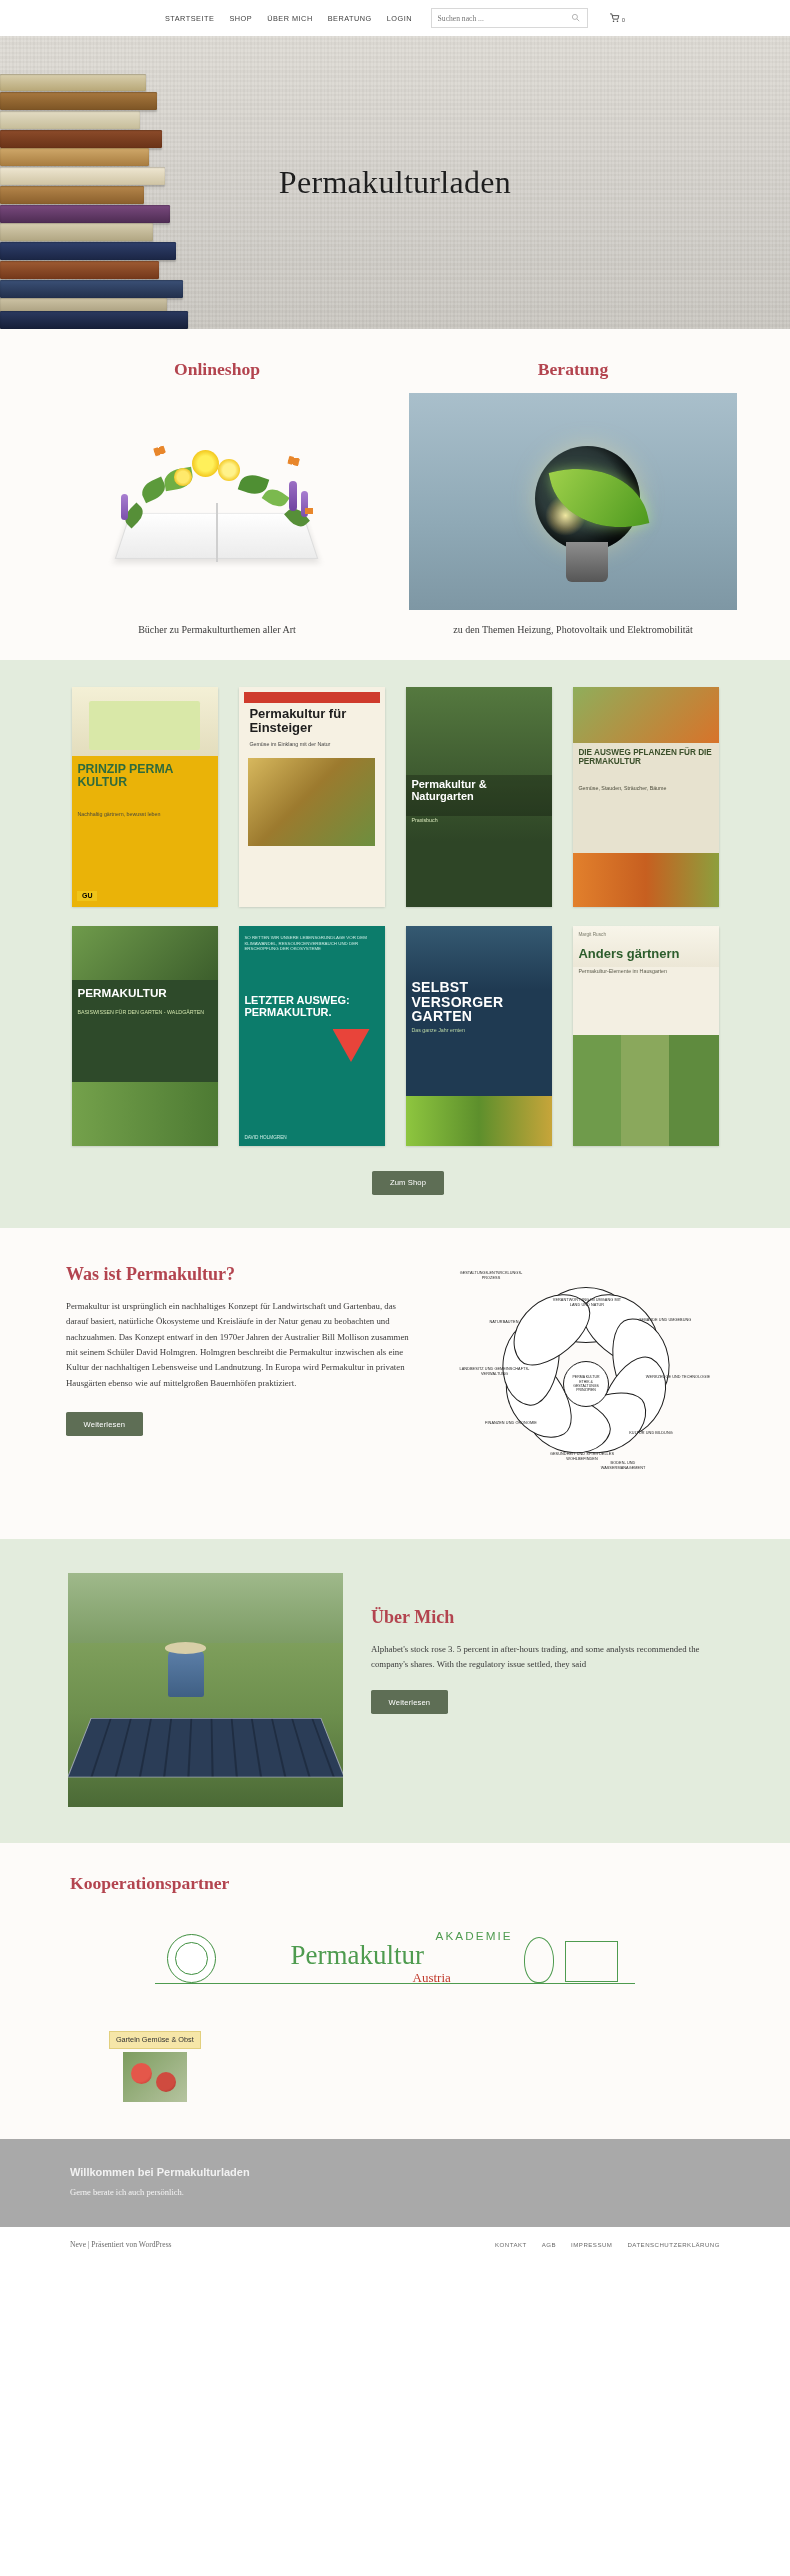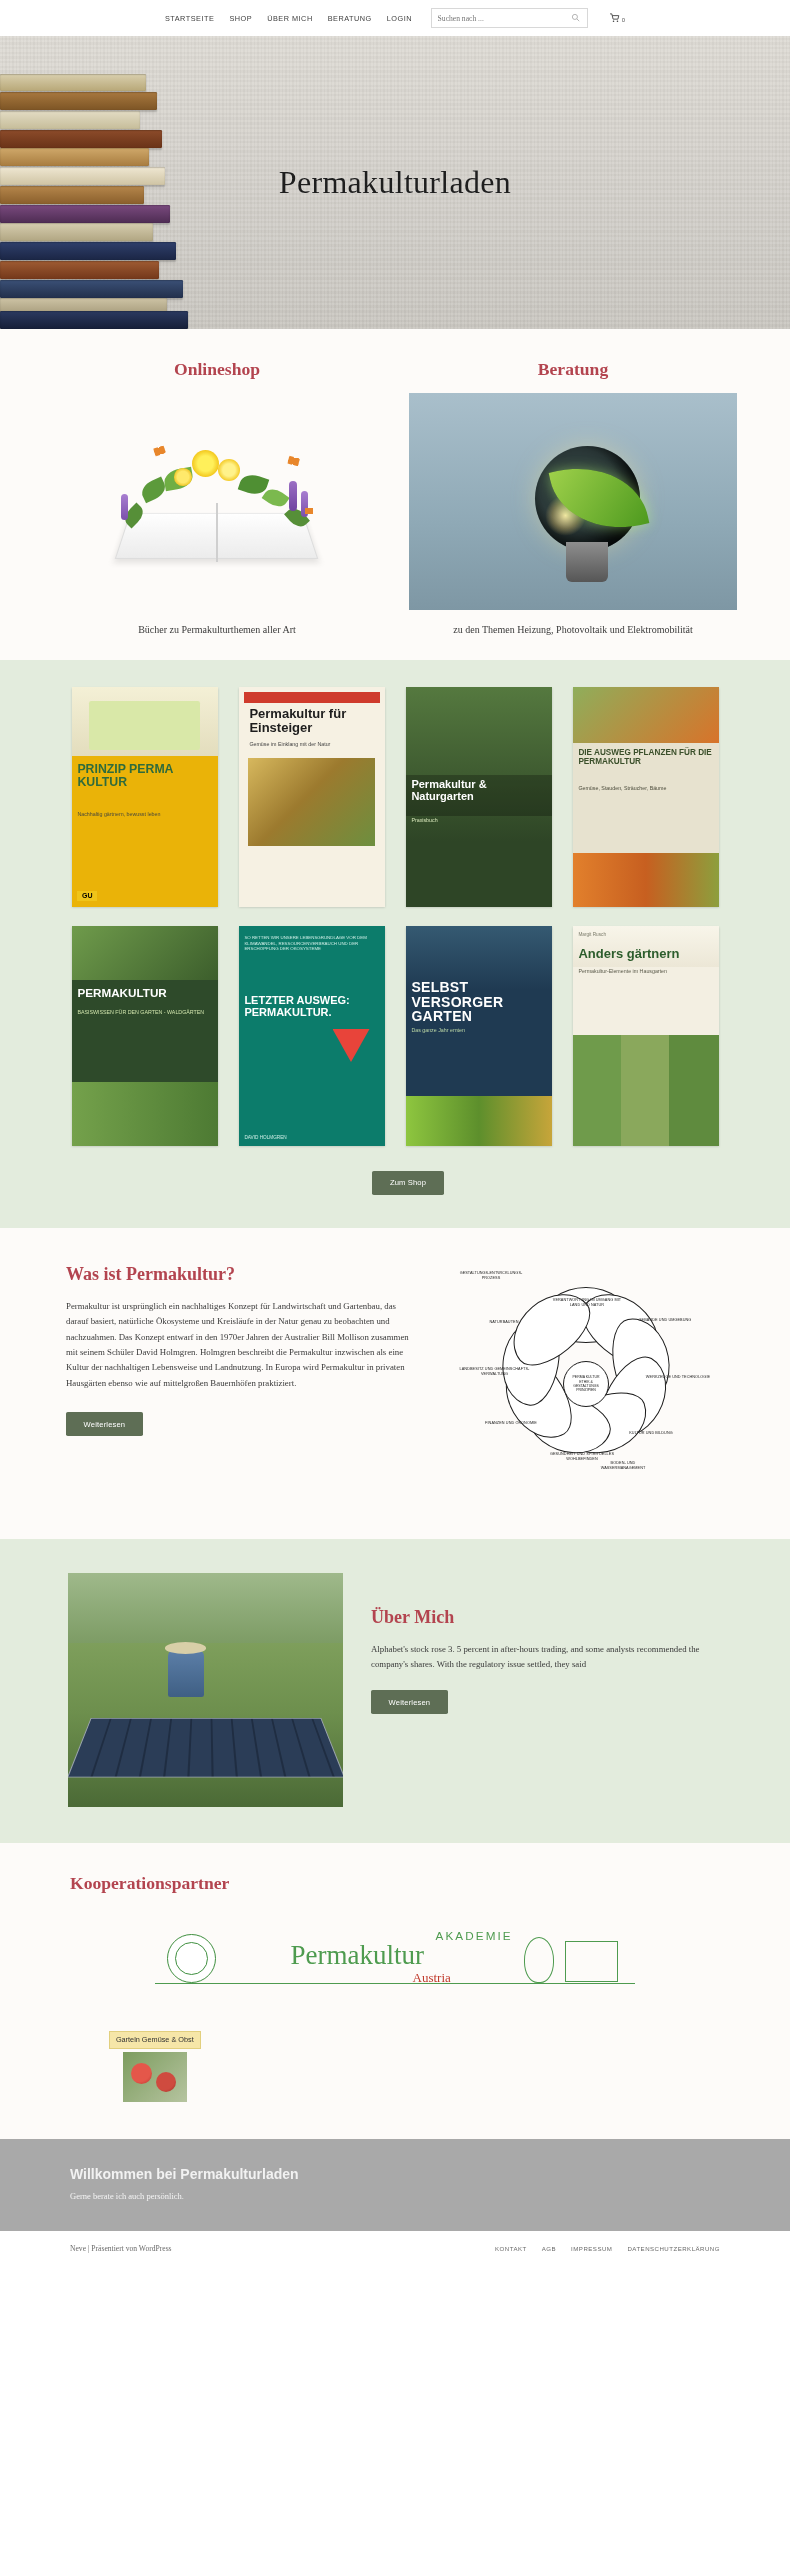--- a/index.html
+++ b/index.html
@@ -397,21 +397,21 @@
   }
 
   
   .footer-grey {
     background: #a9a9a9;
     padding: 27px 0 30px;
   }
   .footer-inner { width: 650px; margin: 0 auto; }
   .footer-h {
     font-family: "Liberation Sans", sans-serif;
-    font-size: 14px;
+    font-size: 11px;
     font-weight: bold;
     color: #f2f2f2;
     margin-bottom: 8.2px;
   }
   .footer-p { font-size: 8.5px; color: #f5f5f5; }
   .footer-bottom {
     background: #ffffff;
     height: 36px;
     display: flex;
     align-items: center;

